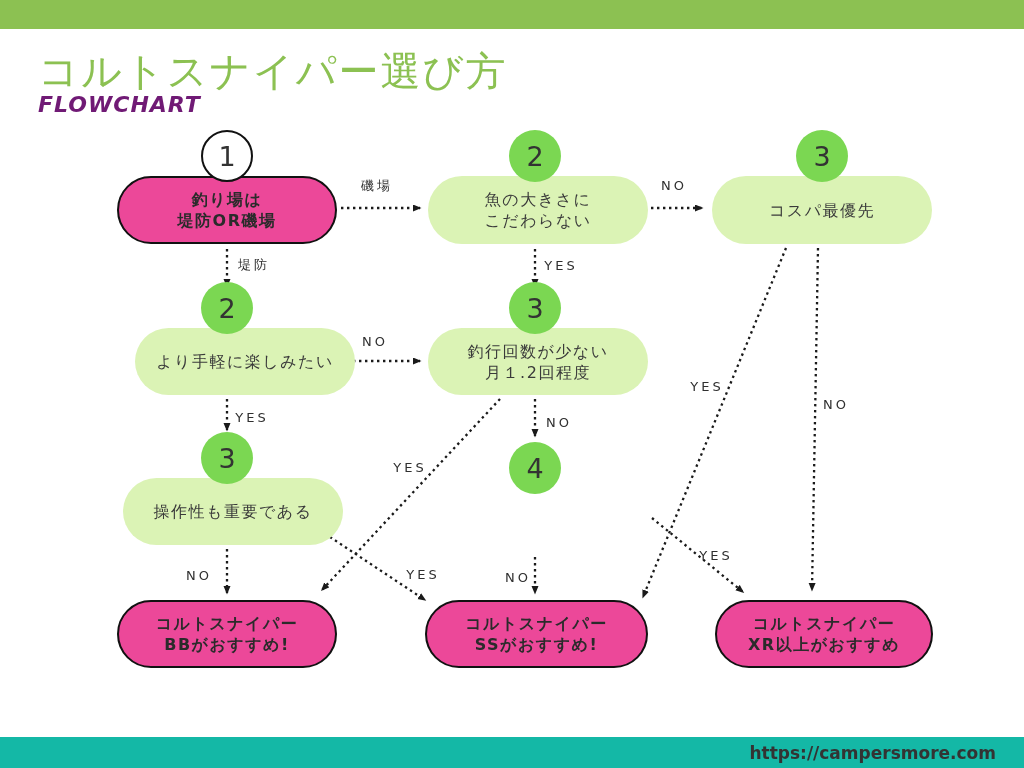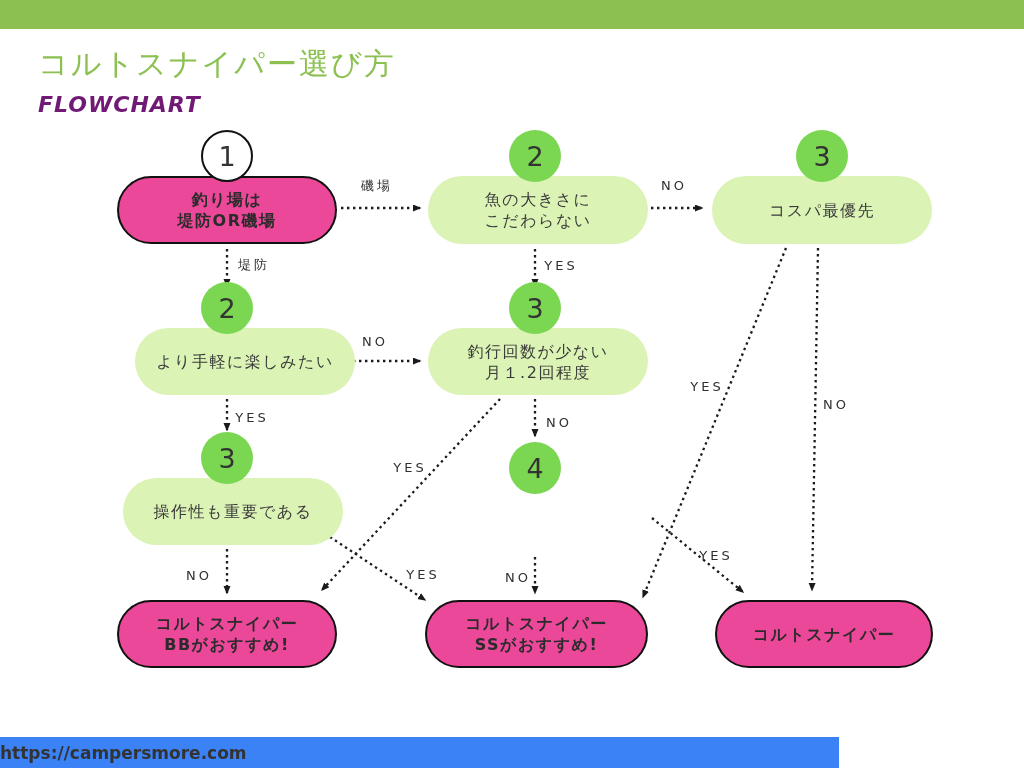--- a/index.html
+++ b/index.html
@@ -1,24 +1,24 @@
 <!DOCTYPE html>
 <html><head>
 <meta charset="utf-8">
 <style>
   html,body{margin:0;padding:0;background:#ffffff;}
   .stage{
     position:relative;width:1024px;height:768px;overflow:hidden;background:#ffffff;
     font-family:"DejaVu Sans","Liberation Sans",sans-serif;color:#3a3a3a;
   }
   .bar-top{position:absolute;left:0;top:0;width:1024px;height:29px;background:#8cc152;}
-  .bar-bottom{position:absolute;left:0;top:737px;width:839px;height:31px;background:#3b82f6;
-    display:flex;align-items:center;padding-right:28px;box-sizing:border-box;}
+  .bar-bottom{position:absolute;left:0;top:737px;width:1024px;height:31px;background:#14b8a6;
+    display:flex;align-items:center;justify-content:flex-end;padding-right:28px;box-sizing:border-box;}
   .footer-url{font-size:17px;font-weight:700;color:#333333;}
-  .page-title{position:absolute;left:38px;top:44px;font-size:30px;font-weight:500;
+  .page-title{position:absolute;left:38px;top:44px;font-size:40px;font-weight:500;
     color:#8cc152;letter-spacing:2px;white-space:nowrap;font-family:Liberation Mono, monospace;}
   .page-subtitle{position:absolute;left:38px;top:92px;font-size:22px;font-weight:800;
     font-style:italic;color:#701a75;letter-spacing:1px;}
 
   .node{position:absolute;border-radius:34px;display:flex;flex-direction:column;
     align-items:center;justify-content:center;text-align:center;z-index:1;
     font-size:16px;line-height:21px;letter-spacing:1.5px;box-sizing:border-box;}
   .node.light{background:#dbf3b5;color:#3a3a3a;font-weight:500;}
   .node.outlined{background:#ec4899;border:2.5px solid #111111;color:#2b2b2b;font-weight:700;}
   .badge{position:absolute;width:52px;height:52px;border-radius:50%;z-index:2;
@@ -112,19 +112,20 @@
   <div class="node outlined" style="left:117px;top:600px;width:220px;height:68px;">
     <span>コルトスナイパー</span>
     <span>BBがおすすめ!</span>
   </div>
   <div class="node outlined" style="left:425px;top:600px;width:223px;height:68px;">
     <span>コルトスナイパー</span>
     <span>SSがおすすめ!</span>
   </div>
   <div class="node outlined" style="left:715px;top:600px;width:218px;height:68px;">
     <span>コルトスナイパー</span>
+    <span>XR以上がおすすめ</span>
   </div>
 
   <div class="bar-bottom">
     <span class="footer-url">https://campersmore.com</span>
   </div>
 
 </div>
 
 </body></html>

